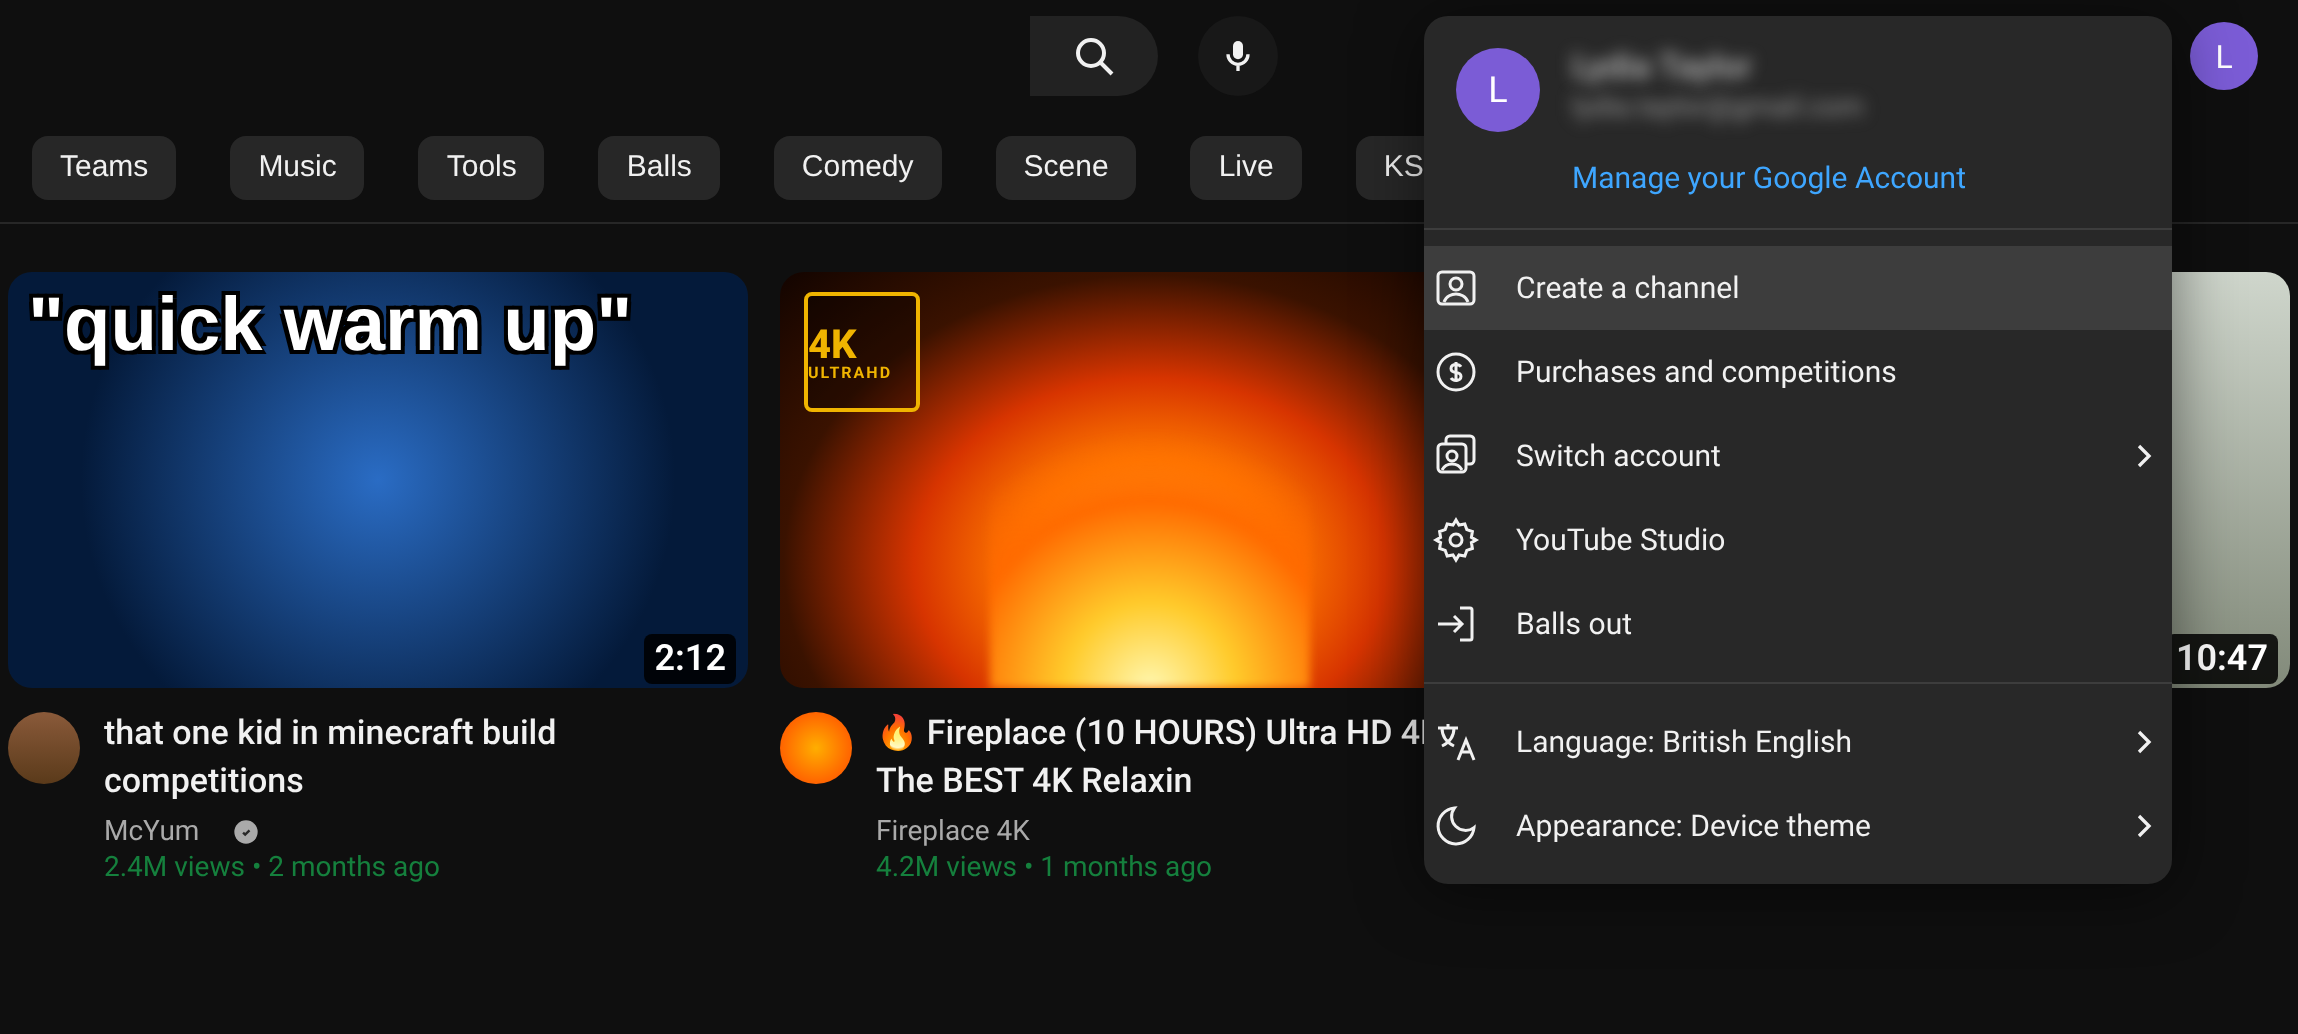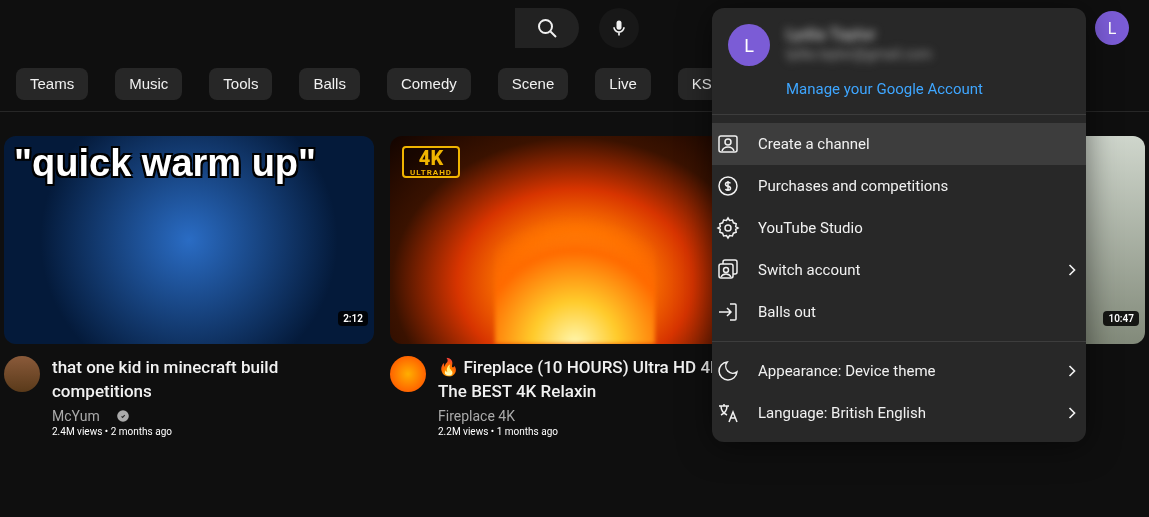--- a/index.html
+++ b/index.html
@@ -116,38 +116,37 @@
   font-weight: 800;
   text-shadow: 2px 2px 0 #000, -2px -2px 0 #000, 2px -2px 0 #000, -2px 2px 0 #000;
   font-family: Arial, sans-serif;
   line-height: 1;
 }
 .badge-4k {
   position: absolute;
   top: 10px;
   left: 12px;
   width: 58px;
-  height: 32px;
+  height: 60px;
   border: 2px solid #f0b400;
   border-radius: 4px;
   display: flex;
   flex-direction: column;
-  align-items: center;
   justify-content: center;
   background: rgba(0,0,0,0.3);
 }
 .badge-4k .big { color: #f0b400; font-weight: 800; font-size: 20px; line-height: 1; }
 .badge-4k .small { color: #f0b400; font-weight: 700; font-size: 8px; letter-spacing: 1px; }
 .duration {
   position: absolute;
-  bottom: 18px;
+  bottom: 2px;
   right: 6px;
   background: rgba(0,0,0,0.85);
   color: #fff;
-  font-size: 10px;
+  font-size: 18px;
   font-weight: 600;
   padding: 2px 5px;
   border-radius: 4px;
 }
 .meta {
   display: flex;
   gap: 12px;
   margin-top: 12px;
 }
 .channel-avatar {
@@ -169,21 +168,21 @@
   overflow: hidden;
 }
 .channel-line {
   color: #aaa;
   font-size: 14px;
   display: flex;
   align-items: center;
   gap: 16px;
 }
 .verified-icon { width: 14px; height: 14px; }
-.stats { color: #ffffff; font-size: 10px; margin-top: 2px; }
+.stats { color: #15803d; font-size: 14px; margin-top: 2px; }
 
 
 .account-menu {
   position: absolute;
   top: 8px;
   left: 712px;
   width: 374px;
   background: #282828;
   border-radius: 12px;
   overflow: hidden;
@@ -336,21 +335,21 @@
       <div class="duration">10:</div>
     </div>
     <div class="meta">
       <div class="channel-avatar" style="background:radial-gradient(circle,#ffae00,#ff4400)"></div>
       <div class="meta-text">
         <div class="video-title">🔥 Fireplace (10 HOURS) Ultra HD 4K - The BEST 4K Relaxin</div>
         <div class="channel-line">
           <span>Fireplace 4K</span>
         </div>
         <div class="stats">
-          <span>2.2M views</span> • <span>1 months ago</span>
+          <span>4.2M views</span> • <span>1 months ago</span>
         </div>
       </div>
     </div>
   </div>
 </div>
 
 <div class="hidden-video">
   <div class="thumb thumb3">
     <div class="duration">10:47</div>
   </div>
@@ -385,74 +384,74 @@
         <svg viewBox="0 0 24 24" width="24" height="24" fill="none" stroke="#f1f1f1" stroke-width="1.5">
             <circle cx="12" cy="12" r="9"></circle>
             <path d="M12 7v10M9.5 15c.5.8 1.5 1.2 2.5 1.2 1.5 0 2.5-.8 2.5-2s-1-1.8-2.5-2-2.5-.8-2.5-2 1-2 2.5-2c1 0 2 .4 2.5 1.2"></path>
           </svg>
       </span>
       <span class="menu-label">Purchases and competitions</span>
     </div>
     <div class="menu-item">
       <span class="menu-icon">
         <svg viewBox="0 0 24 24" width="24" height="24" fill="none" stroke="#f1f1f1" stroke-width="1.5">
-            <circle cx="12" cy="12" r="3"></circle>
-            <path d="M12 2l1.5 2.5 2.9-.5 1 2.8 2.8 1-.5 2.9L22 12l-2.3 1.3.5 2.9-2.8 1-1 2.8-2.9-.5L12 22l-1.5-2.5-2.9.5-1-2.8-2.8-1 .5-2.9L2 12l2.3-1.3-.5-2.9 2.8-1 1-2.8 2.9.5z"></path>
-          </svg>
-      </span>
-      <span class="menu-label">YouTube Studio</span>
-    </div>
-    <div class="menu-item">
-      <span class="menu-icon">
-        <svg viewBox="0 0 24 24" width="24" height="24" fill="none" stroke="#f1f1f1" stroke-width="1.5">
             <rect x="3" y="6" width="14" height="14" rx="2"></rect>
             <path d="M7 6V4a2 2 0 012-2h10a2 2 0 012 2v10a2 2 0 01-2 2h-2"></path>
             <circle cx="10" cy="12" r="2.5"></circle>
             <path d="M5 19c1-2 3-3 5-3s4 1 5 3"></path>
           </svg>
       </span>
       <span class="menu-label">Switch account</span>
       <span class="chevron">
         <svg viewBox="0 0 24 24" width="20" height="20" fill="none" stroke="#f1f1f1" stroke-width="2">
             <path d="M9 6l6 6-6 6"></path>
           </svg>
       </span>
     </div>
     <div class="menu-item">
       <span class="menu-icon">
         <svg viewBox="0 0 24 24" width="24" height="24" fill="none" stroke="#f1f1f1" stroke-width="1.5">
+            <circle cx="12" cy="12" r="3"></circle>
+            <path d="M12 2l1.5 2.5 2.9-.5 1 2.8 2.8 1-.5 2.9L22 12l-2.3 1.3.5 2.9-2.8 1-1 2.8-2.9-.5L12 22l-1.5-2.5-2.9.5-1-2.8-2.8-1 .5-2.9L2 12l2.3-1.3-.5-2.9 2.8-1 1-2.8 2.9.5z"></path>
+          </svg>
+      </span>
+      <span class="menu-label">YouTube Studio</span>
+    </div>
+    <div class="menu-item">
+      <span class="menu-icon">
+        <svg viewBox="0 0 24 24" width="24" height="24" fill="none" stroke="#f1f1f1" stroke-width="1.5">
             <path d="M14 4h5a1 1 0 011 1v14a1 1 0 01-1 1h-5"></path>
             <path d="M3 12h12M11 8l4 4-4 4"></path>
           </svg>
       </span>
       <span class="menu-label">Balls out</span>
     </div>
   </div>
 
   <div class="menu-section">
+    <div class="menu-item">
+      <span class="menu-icon">
+        <svg viewBox="0 0 24 24" width="24" height="24" fill="none" stroke="#f1f1f1" stroke-width="1.5">
+            <path d="M3 5h10M8 3v2M5 5c0 4 2 7 6 9M11 5c0 4-2 7-6 9M13 21l4-10 4 10M14.5 17h5"></path>
+          </svg>
+      </span>
+      <span class="menu-label">Language: British English</span>
+      <span class="chevron">
+        <svg viewBox="0 0 24 24" width="20" height="20" fill="none" stroke="#f1f1f1" stroke-width="2">
+            <path d="M9 6l6 6-6 6"></path>
+          </svg>
+      </span>
+    </div>
     <div class="menu-item">
       <span class="menu-icon">
         <svg viewBox="0 0 24 24" width="24" height="24" fill="none" stroke="#f1f1f1" stroke-width="1.5">
             <path d="M21 12.8A9 9 0 1111.2 3a7 7 0 009.8 9.8z"></path>
           </svg>
       </span>
       <span class="menu-label">Appearance: Device theme</span>
       <span class="chevron">
         <svg viewBox="0 0 24 24" width="20" height="20" fill="none" stroke="#f1f1f1" stroke-width="2">
             <path d="M9 6l6 6-6 6"></path>
           </svg>
       </span>
     </div>
-    <div class="menu-item">
-      <span class="menu-icon">
-        <svg viewBox="0 0 24 24" width="24" height="24" fill="none" stroke="#f1f1f1" stroke-width="1.5">
-            <path d="M3 5h10M8 3v2M5 5c0 4 2 7 6 9M11 5c0 4-2 7-6 9M13 21l4-10 4 10M14.5 17h5"></path>
-          </svg>
-      </span>
-      <span class="menu-label">Language: British English</span>
-      <span class="chevron">
-        <svg viewBox="0 0 24 24" width="20" height="20" fill="none" stroke="#f1f1f1" stroke-width="2">
-            <path d="M9 6l6 6-6 6"></path>
-          </svg>
-      </span>
-    </div>
   </div>
 </div>
 
 </body></html>

